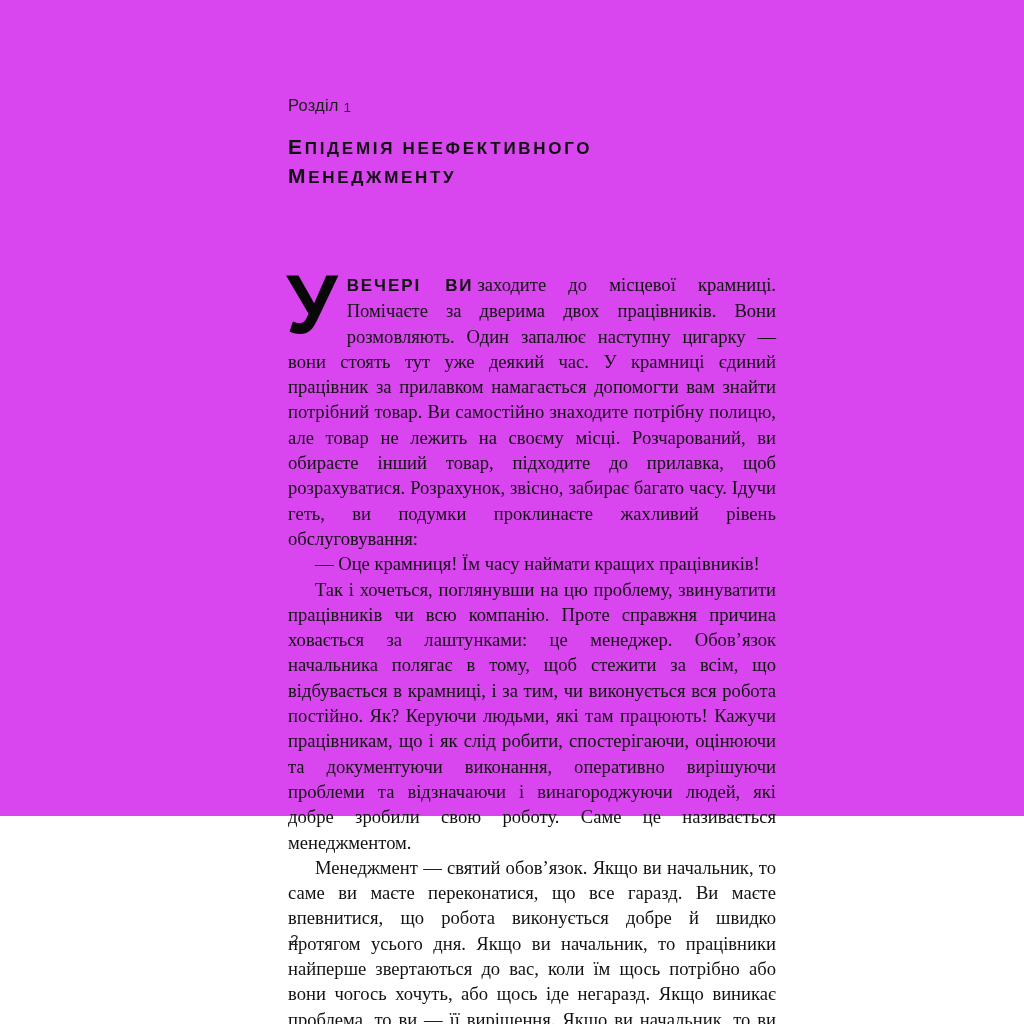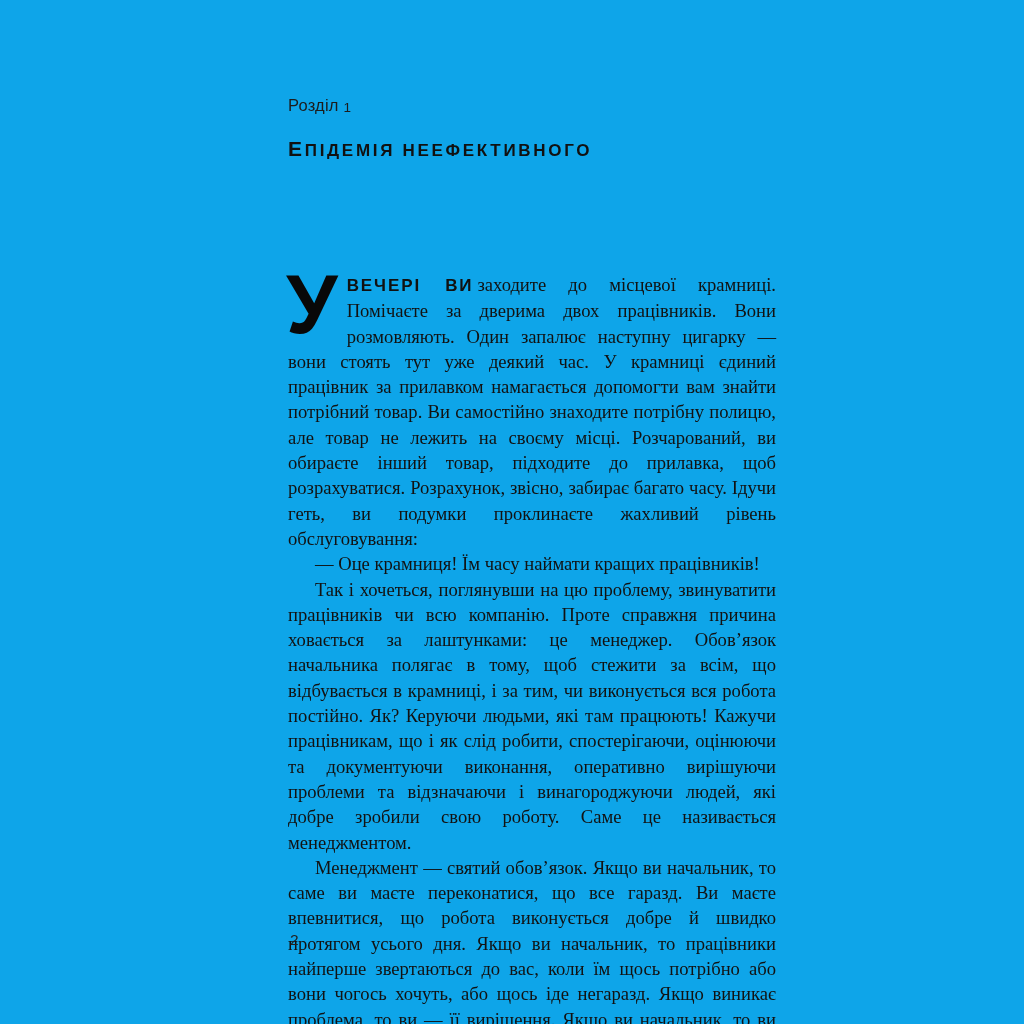--- a/index.html
+++ b/index.html
@@ -13,22 +13,22 @@
     height: 1024px;
     overflow: hidden;
     font-family: "Liberation Serif", "DejaVu Serif", serif;
     color: #1a1a1a;
     -webkit-font-smoothing: antialiased;
   }
 
   .page {
     position: relative;
     width: 1024px;
-    height: 1024px;
-    background: #0ea5e9;
+    height: 816px;
+    background: #d946ef;
     text-decoration: underline;
   }
 
   
   .chapter-head {
     position: absolute;
     left: 288px;
     top: 96px;
     width: 490px;
   }
@@ -48,21 +48,21 @@
     top: 0.5px;
     letter-spacing: 0;
   }
 
   .chapter-title {
     font-family: "Liberation Sans", "DejaVu Sans", sans-serif;
     font-weight: 700;
     font-size: 21px;
     color: #111111;
     letter-spacing: 2.7px;
-    line-height: 32px;
+    line-height: 27px;
     margin: 17px 0 0 0;
     text-transform: uppercase;
   }
   .chapter-title .line {
     display: block;
     white-space: nowrap;
   }
   
   .chapter-title .cap {
     font-size: 21px;
@@ -133,20 +133,23 @@
   <div class="chapter-head">
     <div class="chapter-label">
       <span>Розділ</span>
       <span class="numeral">1</span>
     </div>
 
     <h1 class="chapter-title">
       <span class="line">
         <span class="cap">Е</span><span class="sc">підемія неефективного</span>
       </span>
+      <span class="line">
+        <span class="cap">М</span><span class="sc">енеджменту</span>
+      </span>
     </h1>
   </div>
 
   <div class="body-col">
 
     <p><span class="dropcap">У</span><span class="opening-caps">вечері ви</span><span>заходите до місцевої крамниці. Помічаєте за дверима двох працівників. Вони розмовляють. Один запалює наступну цигарку — вони стоять тут уже деякий час. У крамниці єдиний працівник за прилавком намагається допомогти вам знайти потрібний товар. Ви самостійно знаходите потрібну полицю, але товар не лежить на своєму місці. Розчарований, ви обираєте інший товар, підходите до прилавка, щоб розрахуватися. Розрахунок, звісно, забирає багато часу. Ідучи геть, ви подумки проклинаєте жахливий рівень обслуговування:</span></p>
 
     <p><span>— Оце крамниця! Їм часу наймати кращих працівників!</span></p>
 
     <p><span>Так і хочеться, поглянувши на цю проблему, звинуватити працівників чи всю компанію. Проте справжня причина ховається за лаштунками: це менеджер. Обов’язок начальника полягає в тому, щоб стежити за всім, що відбувається в крамниці, і за тим, чи виконується вся робота постійно. Як? Керуючи людьми, які там працюють! Кажучи працівникам, що і як слід робити, спостерігаючи, оцінюючи та документуючи виконання, оперативно вирішуючи проблеми та відзначаючи і винагороджуючи людей, які добре зробили свою роботу. Саме це називається менеджментом.</span></p>

